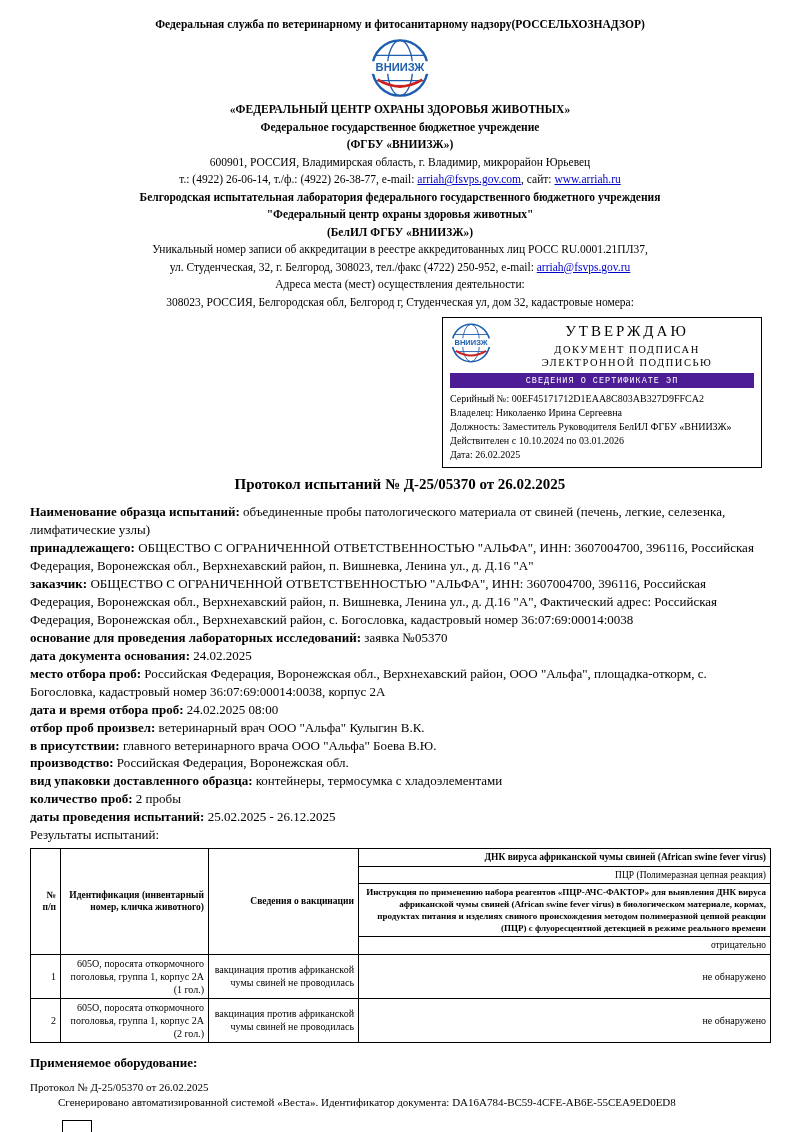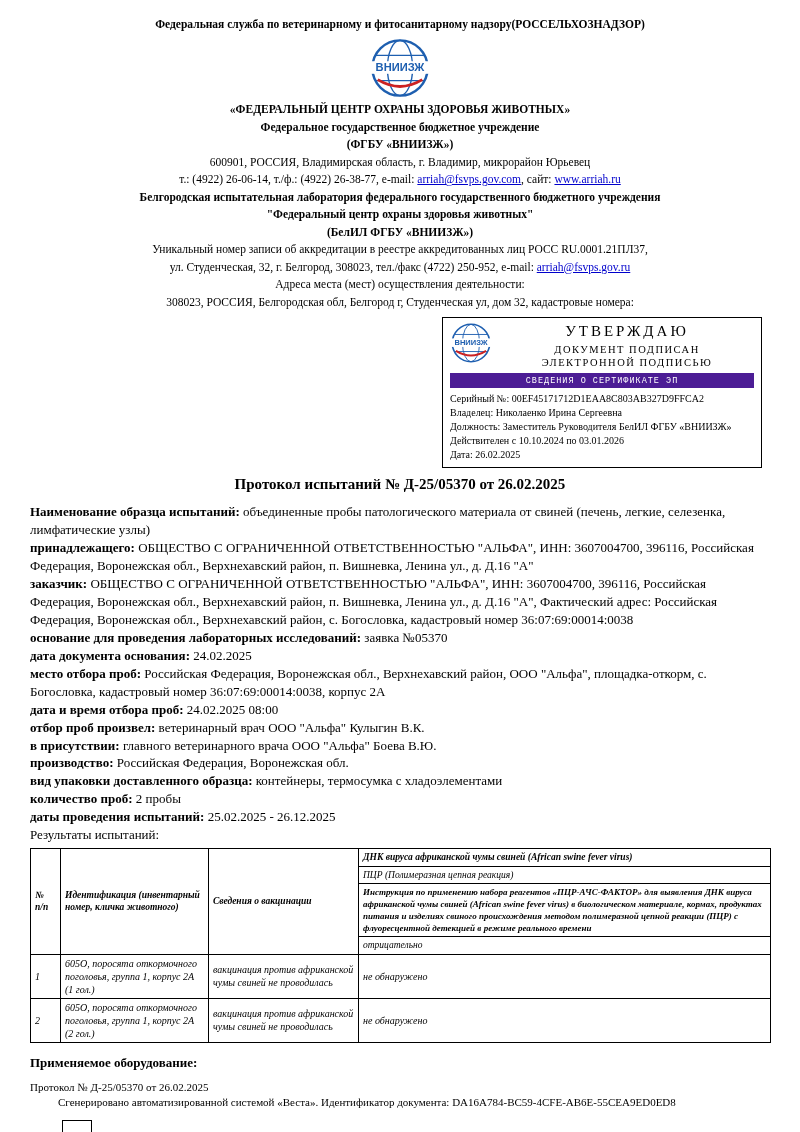--- a/index.html
+++ b/index.html
@@ -29,21 +29,21 @@
   }
   .stamp-line { font-size:10px; line-height:1.4; }
 
   
   .doc-title { text-align:center; font-weight:bold; font-size:15px; margin:8px 0 10px 0; }
   .field { font-size:13px; line-height:1.38; }
   .results-label { font-size:13px; font-weight:normal; line-height:1.38; }
 
   
   table.results { border-collapse:collapse; width:740px; table-layout:fixed; margin-top:4px; }
-  .results th, .results td { border:1px solid #000; padding:2px 4px; text-align:left; vertical-align:middle;font-style:italic; }
+  .results th, .results td { border:1px solid #000; padding:2px 4px; text-align:right; vertical-align:middle; }
   .results th { font-weight:bold; font-size:9.5px; line-height:1.3; }
   .results th.h-pcr, .results th.h-result { font-weight:normal; }
   .results th.h-instr { font-size:9px; line-height:1.35; }
   .results th.c-num { white-space:pre-line; }
   .results td { font-size:10px; line-height:1.3; }
 
   
   .equipment { font-size:13px; font-weight:bold; margin-top:12px; }
   .foot-protocol { font-size:11px; margin-top:10px; }
   .foot-generated { font-size:11px; margin-top:3px; margin-left:28px; }

